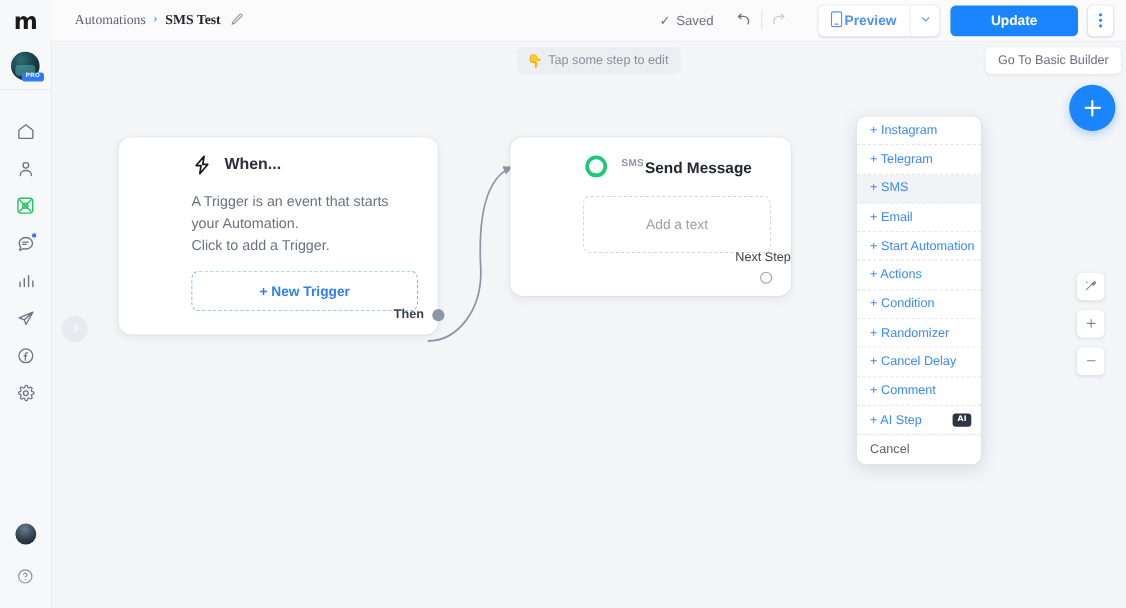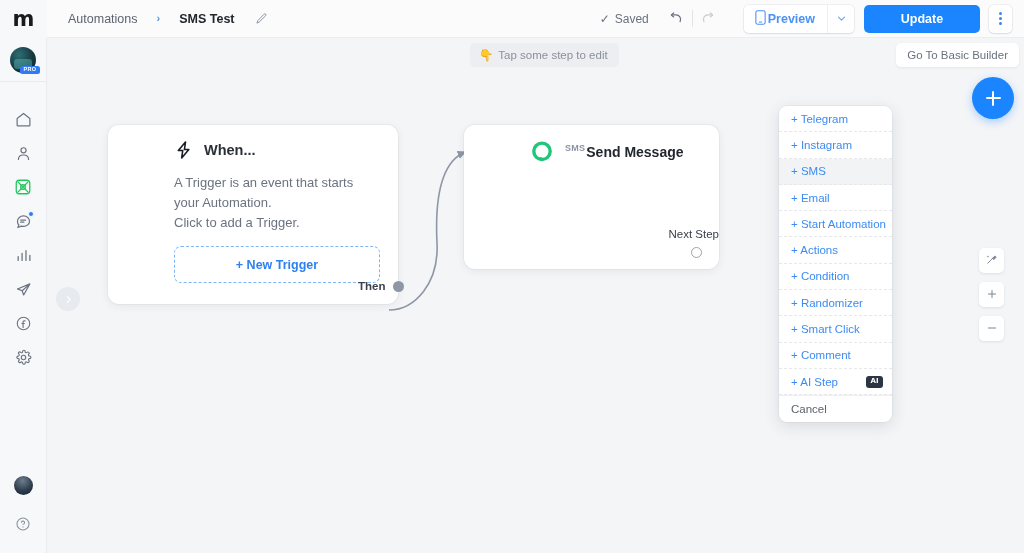--- a/index.html
+++ b/index.html
@@ -79,21 +79,21 @@
 
   
   .topbar {
     position: absolute; left: 47px; top: 0;
     width: 977px; height: 38px;
     background: #fbfbfc;
     border-bottom: 1px solid #ecedef;
     display: flex; align-items: center;
     z-index: 30;
   }
-  .breadcrumb { display: flex; align-items: flex-start; gap: 19px; margin-left: 21px; }
+  .breadcrumb { display: flex; align-items: flex-start; gap: 7px; margin-left: 21px; font-family: Liberation Serif, serif; }
   .bc-link { font-size: 12.5px; color: #5c6470; cursor: pointer; }
   .bc-sep { color: #4b93f5; font-size: 11px; font-weight: 700; }
   .bc-current { font-size: 12.5px; color: #22272e; font-weight: 600; }
   .edit-pencil { cursor: pointer; display: flex; align-items: center; margin-left: 1px; }
 
   .top-right { margin-left: auto; display: flex; align-items: center; margin-right: 12px; gap: 0; }
   .saved {
     display: flex; align-items: center; gap: 5px;
     font-size: 12px; color: #6a727e; margin-right: 14px;
   }
@@ -535,53 +535,54 @@
           <svg width="24" height="24" viewBox="0 0 24 24" fill="none">
             <circle cx="12" cy="11.3" r="8.2" stroke="#1fc77a" stroke-width="3.4"></circle>
             <path d="M7.6 17.4 L12 17 L10.2 21.2 z" fill="#1fc77a"></path>
           </svg>
         </span>
         <span class="sms-meta">
           <span class="sms-kicker">SMS</span>
           <span class="sms-title">Send Message</span>
         </span>
       </div>
+      <div class="add-text-box">Add a text</div>
       <div class="next-row">
         <span class="next-label">Next Step</span>
         <span class="next-circle"></span>
       </div>
     </div>
 
     <div class="step-menu">
       <div class="menu-row">
+        <span>+ Instagram</span>
+      </div>
+      <div class="menu-row">
         <span>+ Telegram</span>
-      </div>
-      <div class="menu-row">
-        <span>+ Instagram</span>
       </div>
       <div class="menu-row active">
         <span>+ SMS</span>
       </div>
       <div class="menu-row">
         <span>+ Email</span>
       </div>
       <div class="menu-row">
         <span>+ Start Automation</span>
       </div>
       <div class="menu-row">
         <span>+ Actions</span>
       </div>
       <div class="menu-row">
         <span>+ Condition</span>
       </div>
       <div class="menu-row">
         <span>+ Randomizer</span>
       </div>
       <div class="menu-row">
-        <span>+ Smart Click</span>
+        <span>+ Cancel Delay</span>
       </div>
       <div class="menu-row">
         <span>+ Comment</span>
       </div>
       <div class="menu-row">
         <span>+ AI Step</span>
         <span class="ai-badge">AI</span>
       </div>
       <div class="menu-row cancel">
         <span>Cancel</span>

